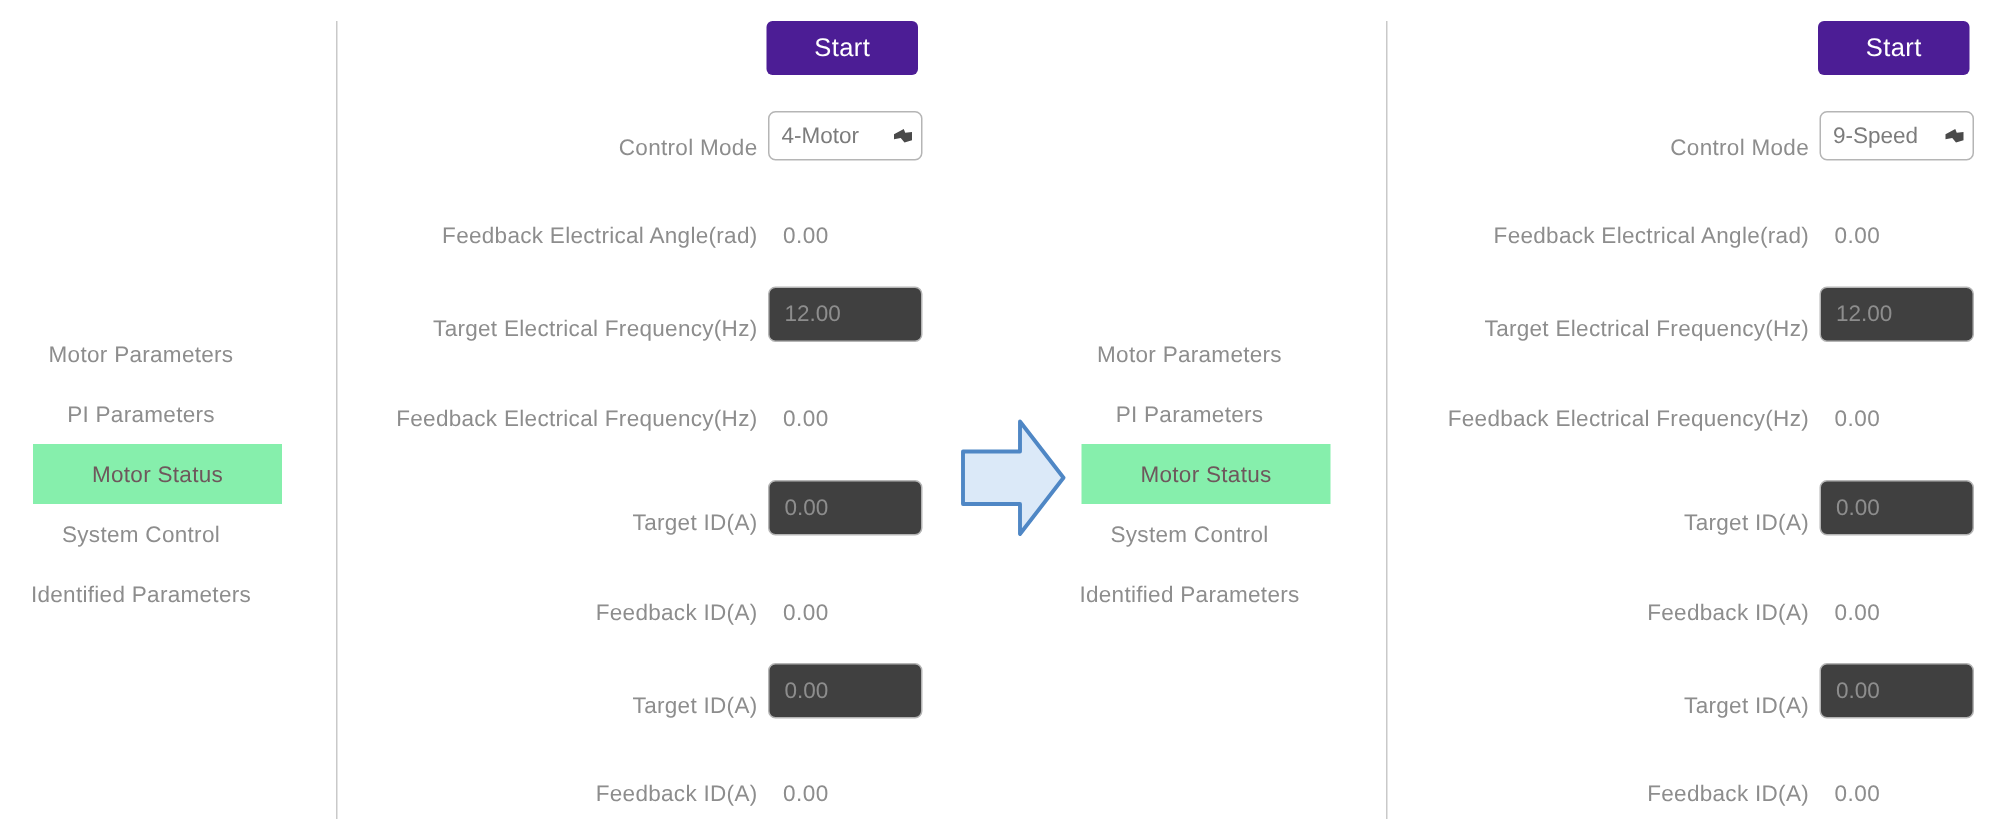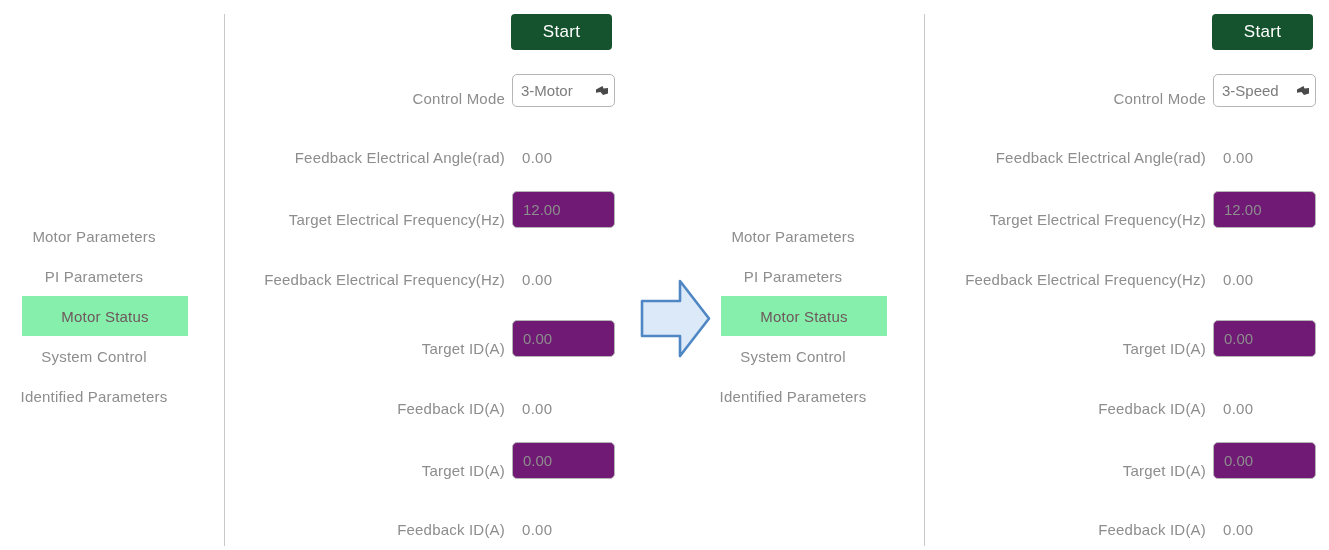--- a/index.html
+++ b/index.html
@@ -18,32 +18,32 @@
   .side-item.active{background:#86efac;color:#6e575c;margin-left:22px;}
 
   
   .row{position:absolute;height:40px;display:flex;align-items:flex-end;}
   .row .lbl{
     width:280px;text-align:right;font-size:15px;color:#8d8d8d;
     padding-right:7px;white-space:nowrap;letter-spacing:.2px;
   }
   .start-btn{
     position:absolute;top:14px;width:101px;height:36px;
-    background:#14532d;color:#ffffff;border:none;border-radius:4px;
+    background:#4c1d95;color:#ffffff;border:none;border-radius:4px;
     font-size:17px;font-family:inherit;letter-spacing:.3px;cursor:pointer;
   }
   .dropdown{
     width:103px;height:33px;box-sizing:border-box;border:1px solid #b5b5b5;border-radius:5px;
     background:#fff;display:flex;align-items:center;justify-content:space-between;
     padding:0 5px 0 8px;font-size:15px;color:#7c7c7c;cursor:pointer;white-space:nowrap;
   }
   .dropdown .dd-icon{display:inline-flex;margin-left:1px;flex:0 0 auto;}
   .txt-input{
     width:103px;height:37px;box-sizing:border-box;border:1px solid #b5b5b5;border-radius:5px;
-    padding:0 6px 0 10px;font-size:15px;color:#8d8d8d;font-family:inherit;outline:none;background:#701a75;
+    padding:0 6px 0 10px;font-size:15px;color:#8d8d8d;font-family:inherit;outline:none;background:#404040;
   }
   .ro-val{padding-left:10px;font-size:15px;color:#8d8d8d;letter-spacing:.3px;}
 
   
   .arrow-wrap{position:absolute;left:639px;top:274px;width:74px;height:90px;}
 </style>
 </head>
 <body>
 
 <div>
@@ -55,21 +55,21 @@
     <div class="side-item">Identified Parameters</div>
   </div>
 
   <div class="divider" style="left:224px;"></div>
 
   <button class="start-btn" style="left:511px;">Start</button>
 
   <div class="row" style="left:225px;top:67px;">
     <span class="lbl">Control Mode</span>
     <div class="dropdown">
-      <span>3-Motor</span>
+      <span>4-Motor</span>
       <span class="dd-icon">
         <svg width="14" height="11" viewBox="0 0 14 11">
             <path d="M1 4.5 L7.5 1 L8.5 3.5 L13 3 L13 8.5 L8 10 L5.5 7 L1 7.8 Z" fill="#4a4a4a"></path>
           </svg>
       </span>
     </div>
   </div>
 
   <div class="row" style="left:225px;top:126px;">
     <span class="lbl">Feedback Electrical Angle(rad)</span>
@@ -122,21 +122,21 @@
     <div class="side-item">Identified Parameters</div>
   </div>
 
   <div class="divider" style="left:924px;"></div>
 
   <button class="start-btn" style="left:1212px;">Start</button>
 
   <div class="row" style="left:926px;top:67px;">
     <span class="lbl">Control Mode</span>
     <div class="dropdown">
-      <span>3-Speed</span>
+      <span>9-Speed</span>
       <span class="dd-icon">
         <svg width="14" height="11" viewBox="0 0 14 11">
             <path d="M1 4.5 L7.5 1 L8.5 3.5 L13 3 L13 8.5 L8 10 L5.5 7 L1 7.8 Z" fill="#4a4a4a"></path>
           </svg>
       </span>
     </div>
   </div>
 
   <div class="row" style="left:926px;top:126px;">
     <span class="lbl">Feedback Electrical Angle(rad)</span>

